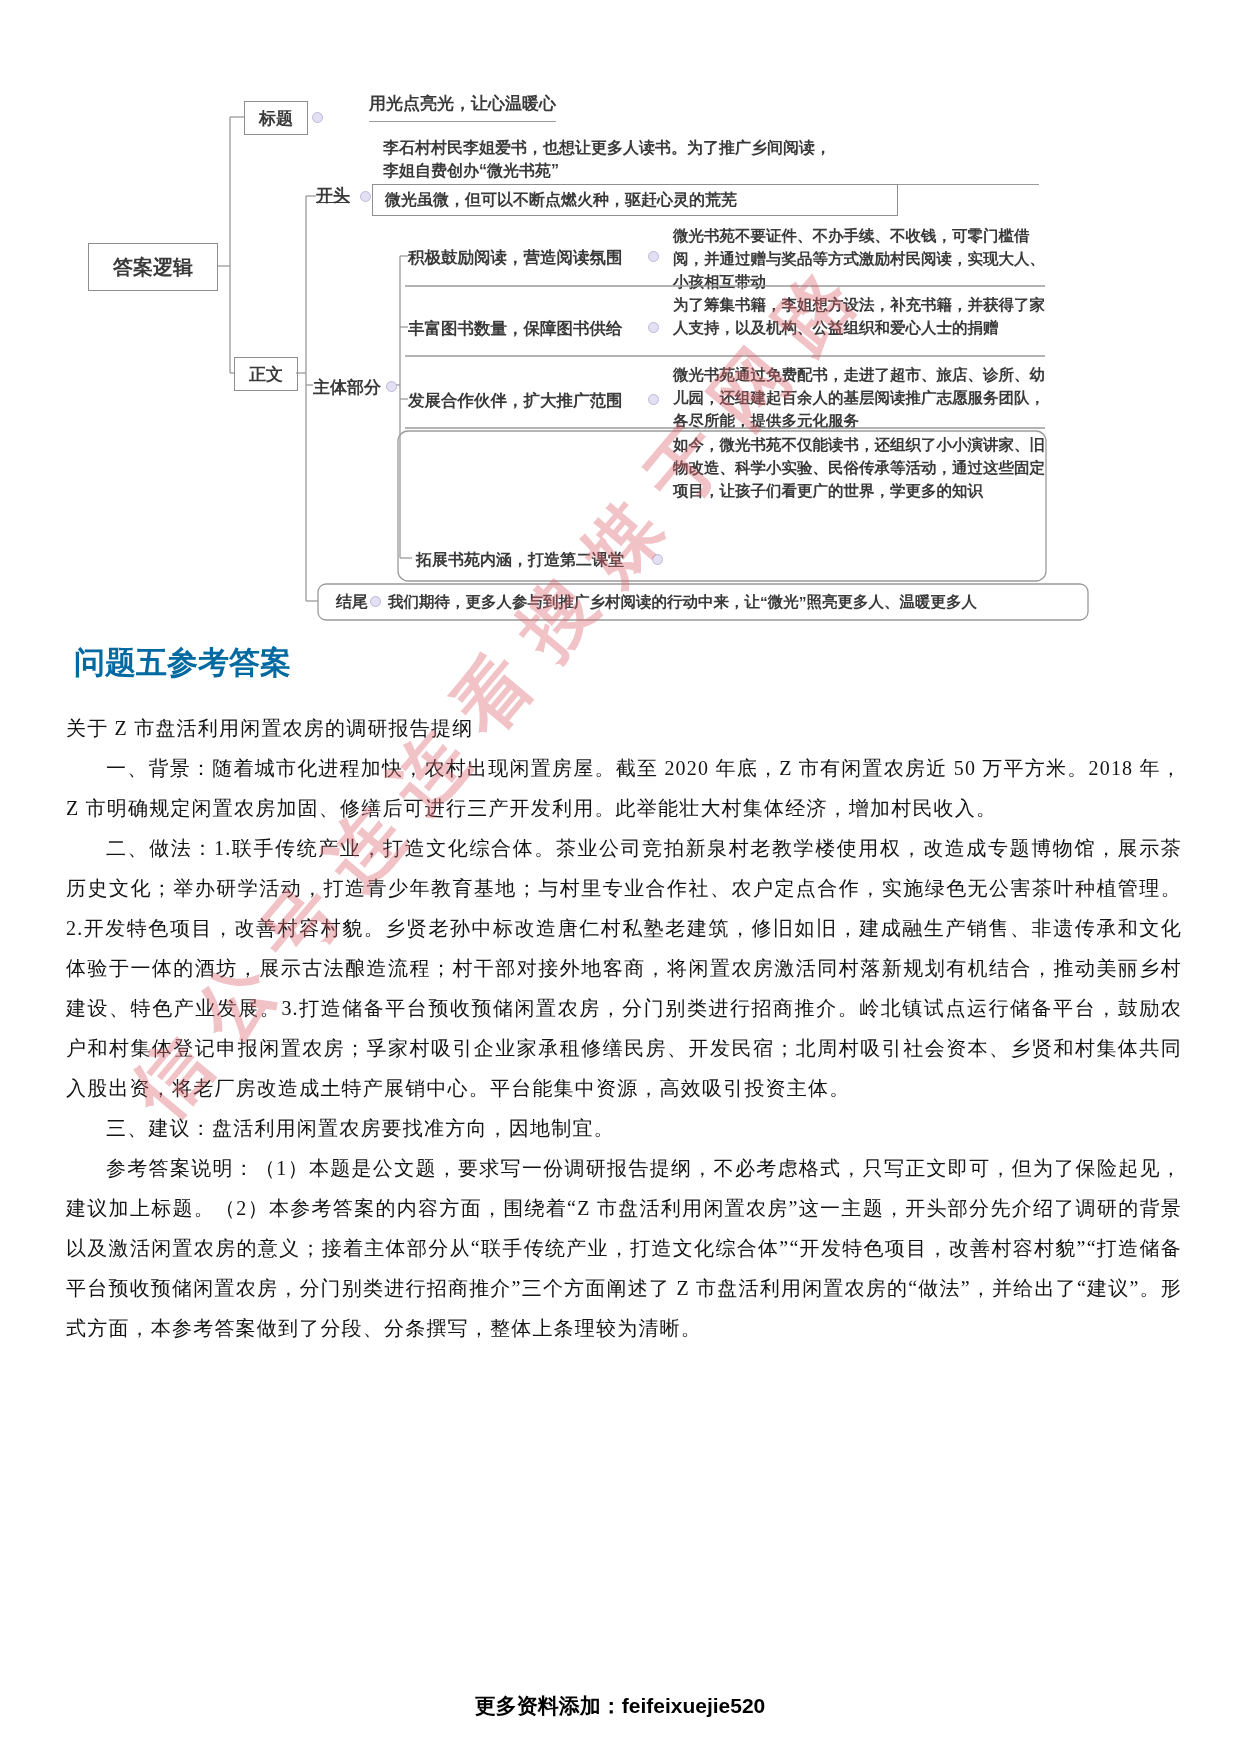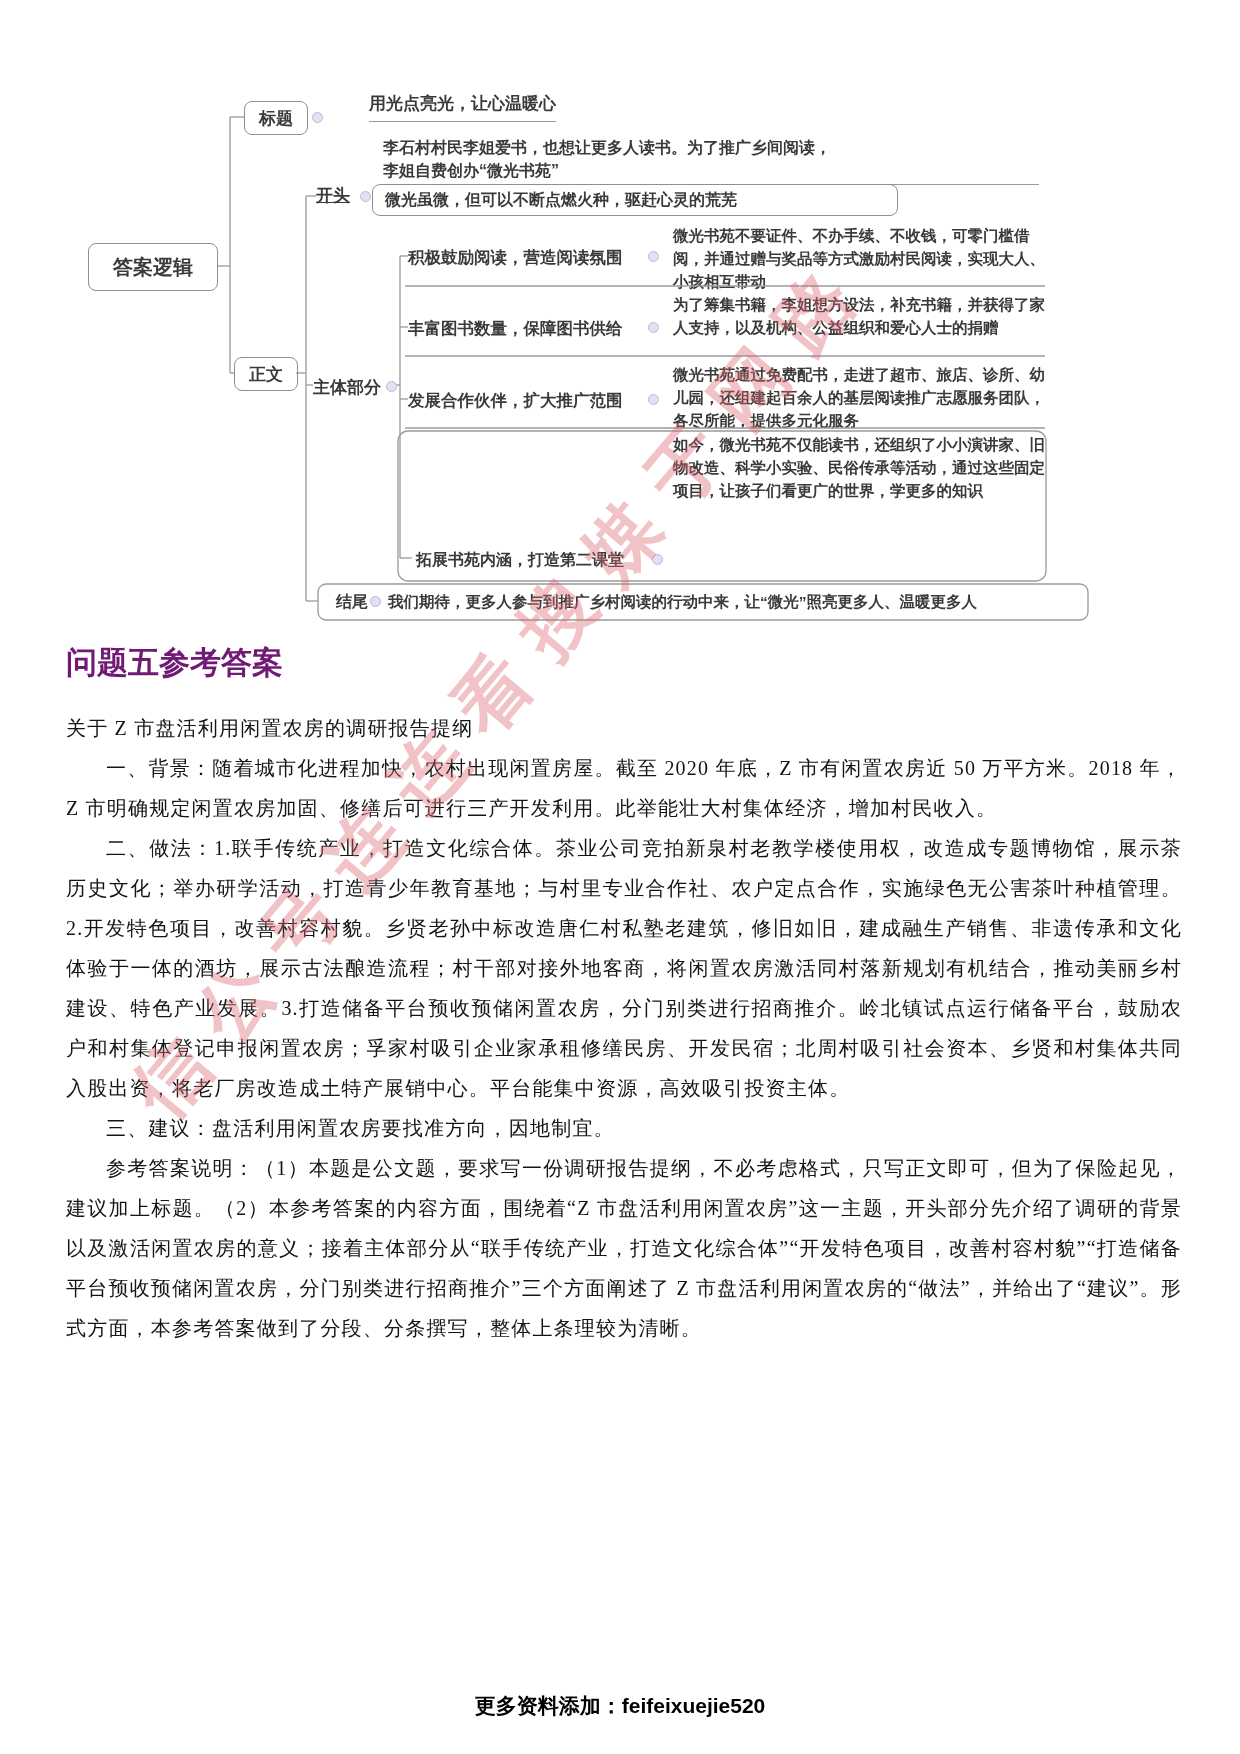--- a/index.html
+++ b/index.html
@@ -1,38 +1,38 @@
 <!DOCTYPE html>
 <html><head>
 <meta charset="utf-8">
 <style>
   html,body{margin:0;padding:0;background:#ffffff;}
   .page{position:relative;width:1240px;height:1754px;background:#ffffff;overflow:hidden;
         font-family:"Liberation Sans",sans-serif;}
   
   .mindmap{position:absolute;left:0;top:0;width:1240px;height:640px;z-index:2;}
   .mm-lines{position:absolute;left:0;top:0;z-index:1;}
-  .mm-box{position:absolute;border:1.4px solid #8f8f8f;border-radius:8px;
+  .mm-box{position:absolute;border:1.4px solid #8f8f8f;border-radius:0;
           display:flex;align-items:center;justify-content:center;
           font-weight:bold;color:#3a3a3a;background:transparent;text-align:right;}
   .mm-label{position:absolute;font-weight:bold;color:#3a3a3a;white-space:nowrap;}
   .mm-text{position:absolute;font-weight:bold;color:#3a3a3a;}
   .uline{border-bottom:1.2px solid #9a9a9a;}
   .mm-detail{font-size:15.5px;line-height:23px;}
   .dot{position:absolute;width:9px;height:9px;border-radius:50%;
        background:#e3e0f3;border:1px solid #bcb8da;z-index:3;}
   
   .watermark{position:absolute;left:110px;top:1075px;z-index:4;pointer-events:none;
              transform:rotate(-50deg);transform-origin:0 0;
              font-family:"Liberation Serif","DejaVu Serif",serif;font-weight:bold;
              font-size:74px;letter-spacing:26px;color:rgba(219,105,114,0.40);white-space:nowrap;}
   
   .content{position:absolute;left:66px;right:58px;top:642px;z-index:2;
            font-family:"Liberation Serif","DejaVu Serif",serif;color:#141414;}
-  .content h1{font-size:31px;font-weight:bold;color:#701a75;margin:0 0 24px 0;
+  .content h1{font-size:31px;font-weight:bold;color:#0369a1;margin:0 0 24px 8px;
               font-family:"Liberation Serif","DejaVu Serif",serif;}
   .content p{font-size:20px;line-height:40px;margin:0;text-align:justify;letter-spacing:1.2px;}
   .content p.indent{text-indent:2em;}
   
   .footer{position:absolute;left:0;top:1692px;width:1240px;text-align:center;z-index:2;
           font-size:21px;font-weight:bold;color:#000;}
   .footer .f-label{font-family:"Liberation Serif","DejaVu Serif",serif;}
   .footer .f-account{font-family:"Liberation Sans","DejaVu Sans",sans-serif;}
 </style>
 </head>

